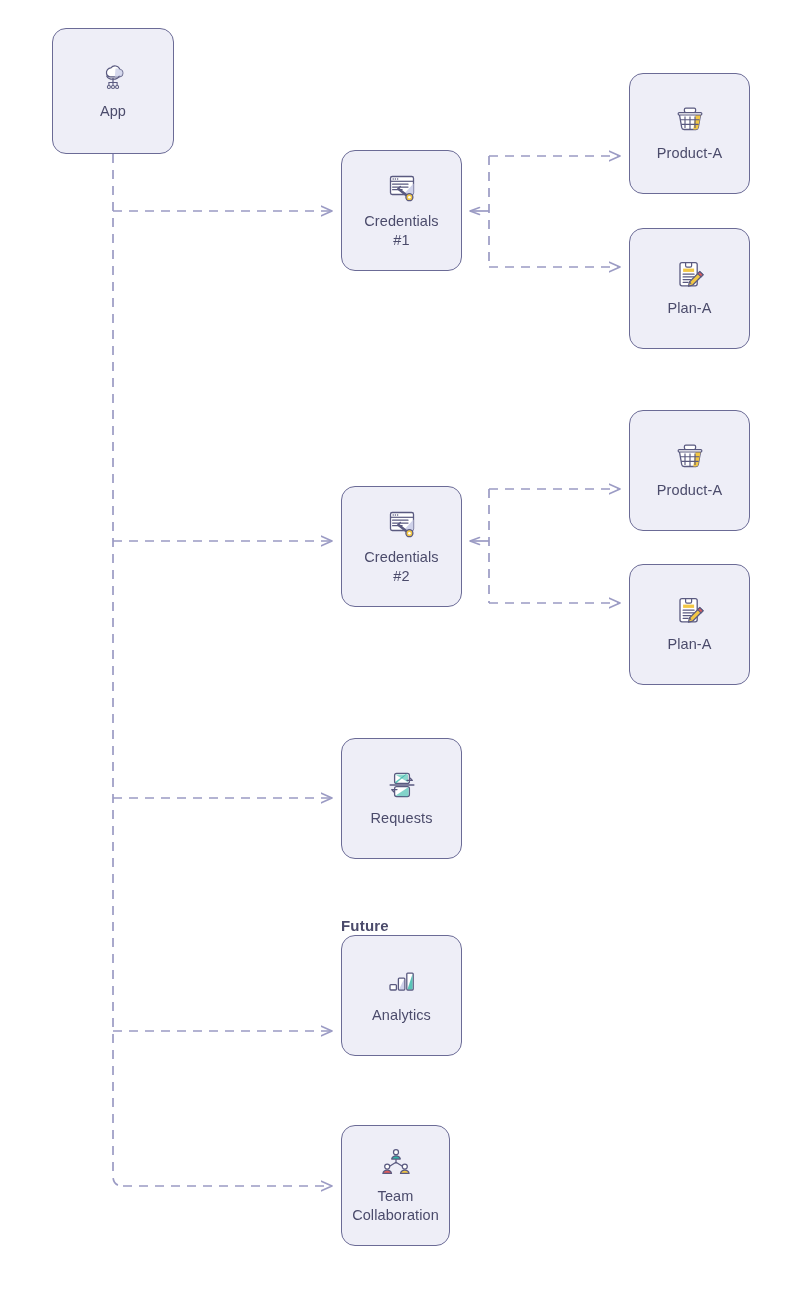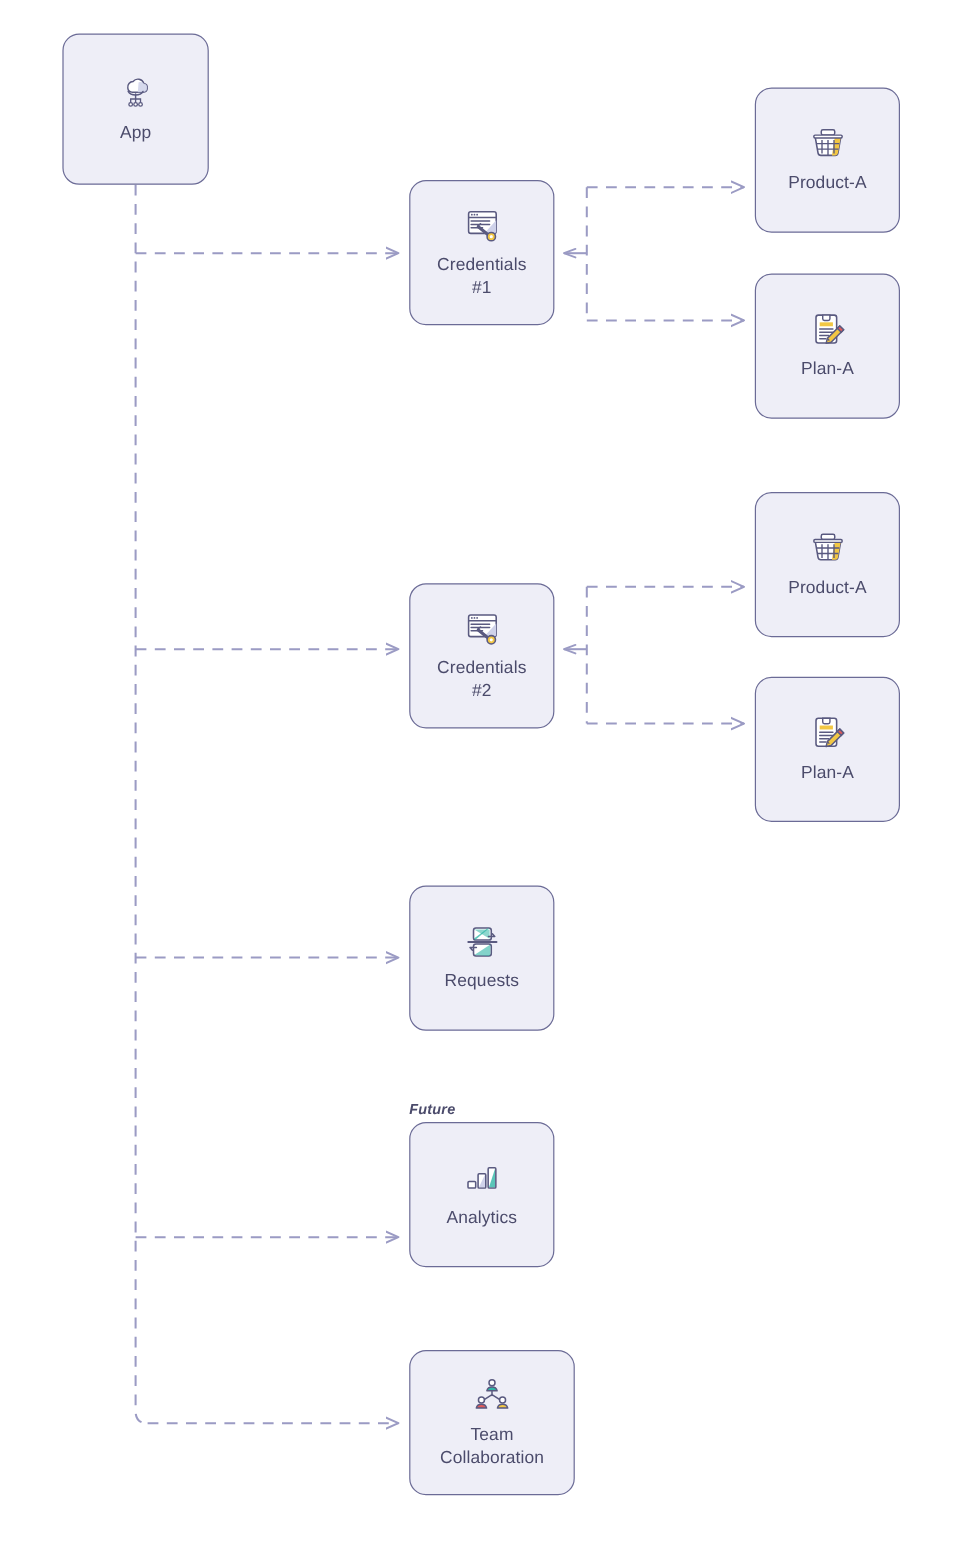--- a/index.html
+++ b/index.html
@@ -47,23 +47,22 @@
   .node-label {
     font-size: 14.5px;
     line-height: 1.32;
     text-align: center;
     color: #4b4b6b;
     letter-spacing: 0.1px;
     white-space: pre-line;
   }
   .section-label {
     position: absolute;
-    font-size: 12px;
+    font-size: 15px;
     font-weight: bold;
-    font-style: italic;
     color: #4b4b6b;
     letter-spacing: 0.2px;
   }
 </style>
 </head>
 <body>
 
 <div id="canvas">
 
   <svg id="edges" viewBox="0 0 801 1294" xmlns="http://www.w3.org/2000/svg">
@@ -241,21 +240,21 @@
         <rect x="5.0" y="19.6" width="6.4" height="5.4" rx="0.9" fill="#ffffff" stroke="#5a5a80" stroke-width="1.3"></rect>
         <rect x="13.4" y="13.2" width="6.4" height="11.8" rx="0.9" fill="#ffffff" stroke="#5a5a80" stroke-width="1.3"></rect>
         <path d="M14.1 24.3 L19.1 14.0 v10.3 z" fill="#cfd2ea" stroke="none"></path>
         <rect x="21.8" y="8.2" width="6.4" height="16.8" rx="0.9" fill="#ffffff" stroke="#5a5a80" stroke-width="1.3"></rect>
         <path d="M22.5 24.3 L27.5 9.0 v15.3 z" fill="#2fb6a6" opacity="0.8" stroke="none"></path>
       </svg>
     </span>
     <span class="node-label">Analytics</span>
   </div>
 
-  <div class="node" style="left:341px; top:1125px; width:138px; height:121px;">
+  <div class="node" style="left:341px; top:1125px; width:109px; height:121px;">
     <span class="node-icon">
       <svg viewBox="0 0 34 34" xmlns="http://www.w3.org/2000/svg">
         <circle cx="17" cy="6.2" r="2.5" fill="#ffffff" stroke="#5a5a80" stroke-width="1.25"></circle>
         <path d="M12.7 13.0 a4.4 4.0 0 0 1 8.6 0 z" fill="#2fb6a6" stroke="#5a5a80" stroke-width="1.25" stroke-linejoin="round"></path>
         <path d="M17 13.6 v3.4 M10.2 20.6 L17 16.2 L23.8 20.6" fill="none" stroke="#5a5a80" stroke-width="1.25" stroke-linecap="round" stroke-linejoin="round"></path>
         <circle cx="8.2" cy="20.6" r="2.5" fill="#ffffff" stroke="#5a5a80" stroke-width="1.25"></circle>
         <path d="M3.9 27.4 a4.4 4.0 0 0 1 8.6 0 z" fill="#e05a5a" stroke="#5a5a80" stroke-width="1.25" stroke-linejoin="round"></path>
         <circle cx="25.8" cy="20.6" r="2.5" fill="#ffffff" stroke="#5a5a80" stroke-width="1.25"></circle>
         <path d="M21.5 27.4 a4.4 4.0 0 0 1 8.6 0 z" fill="#f2c744" stroke="#5a5a80" stroke-width="1.25" stroke-linejoin="round"></path>
       </svg>

